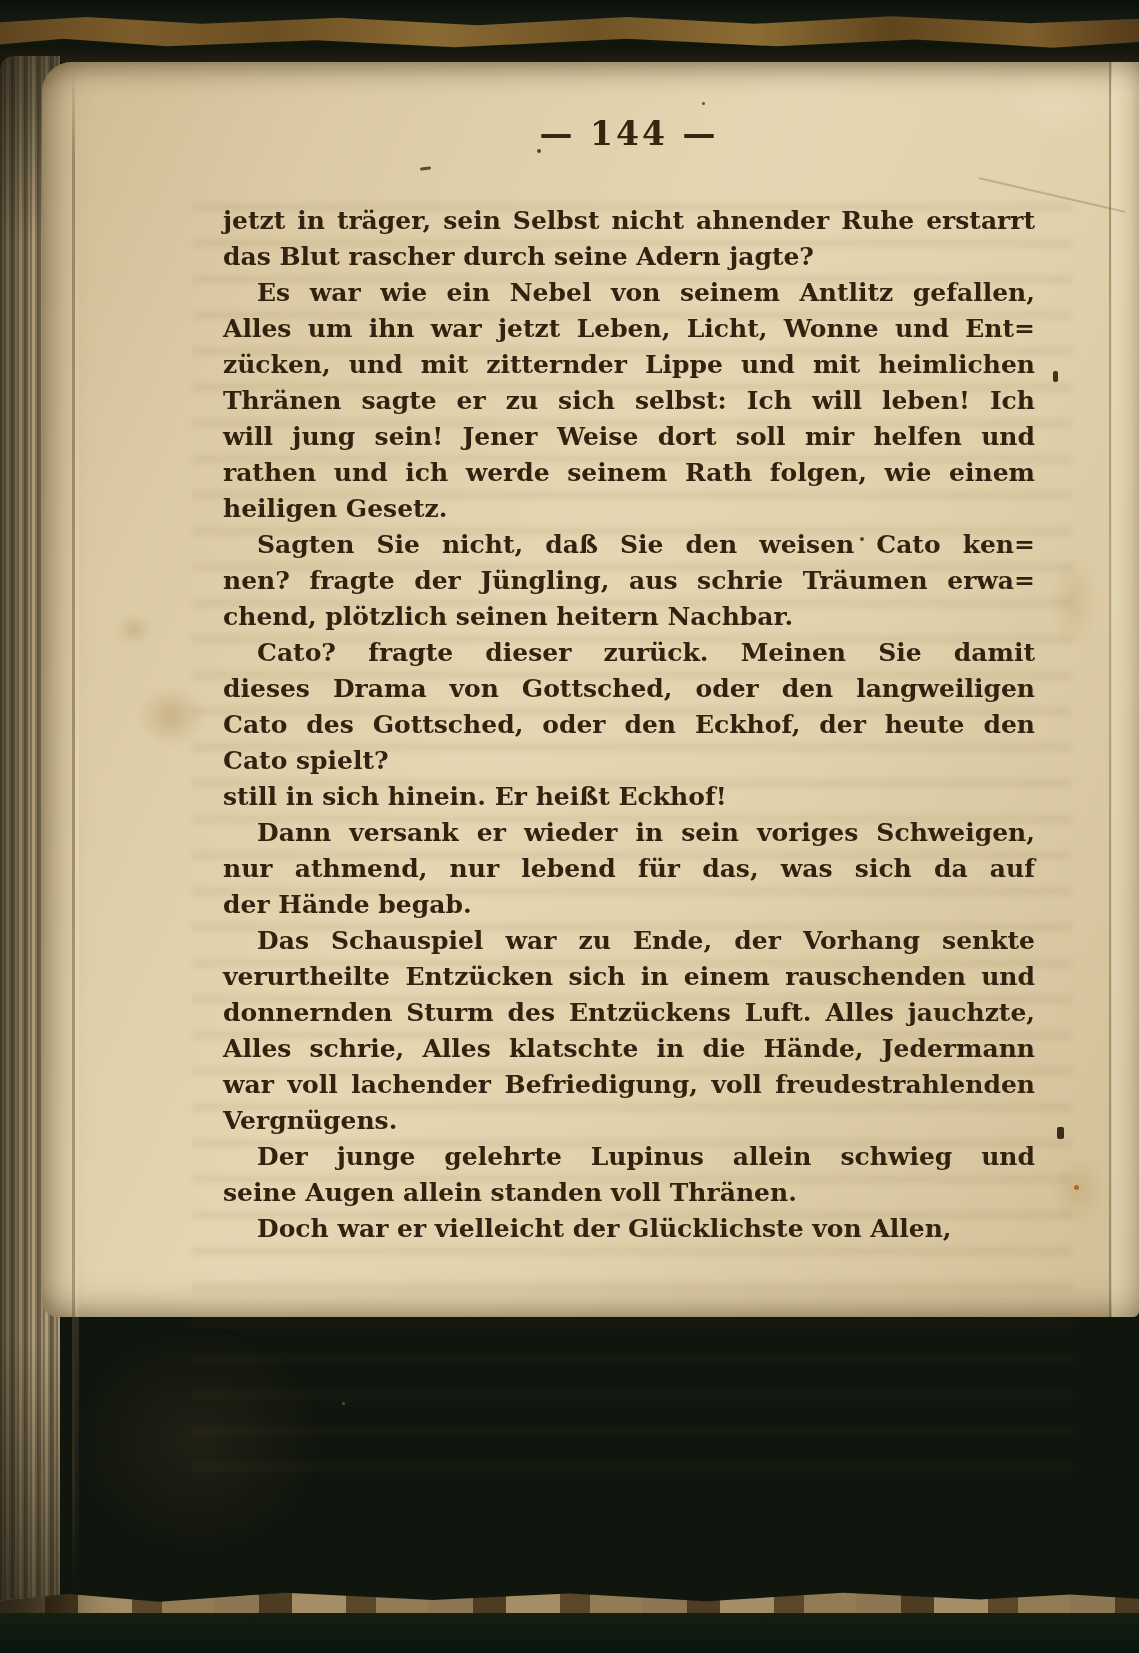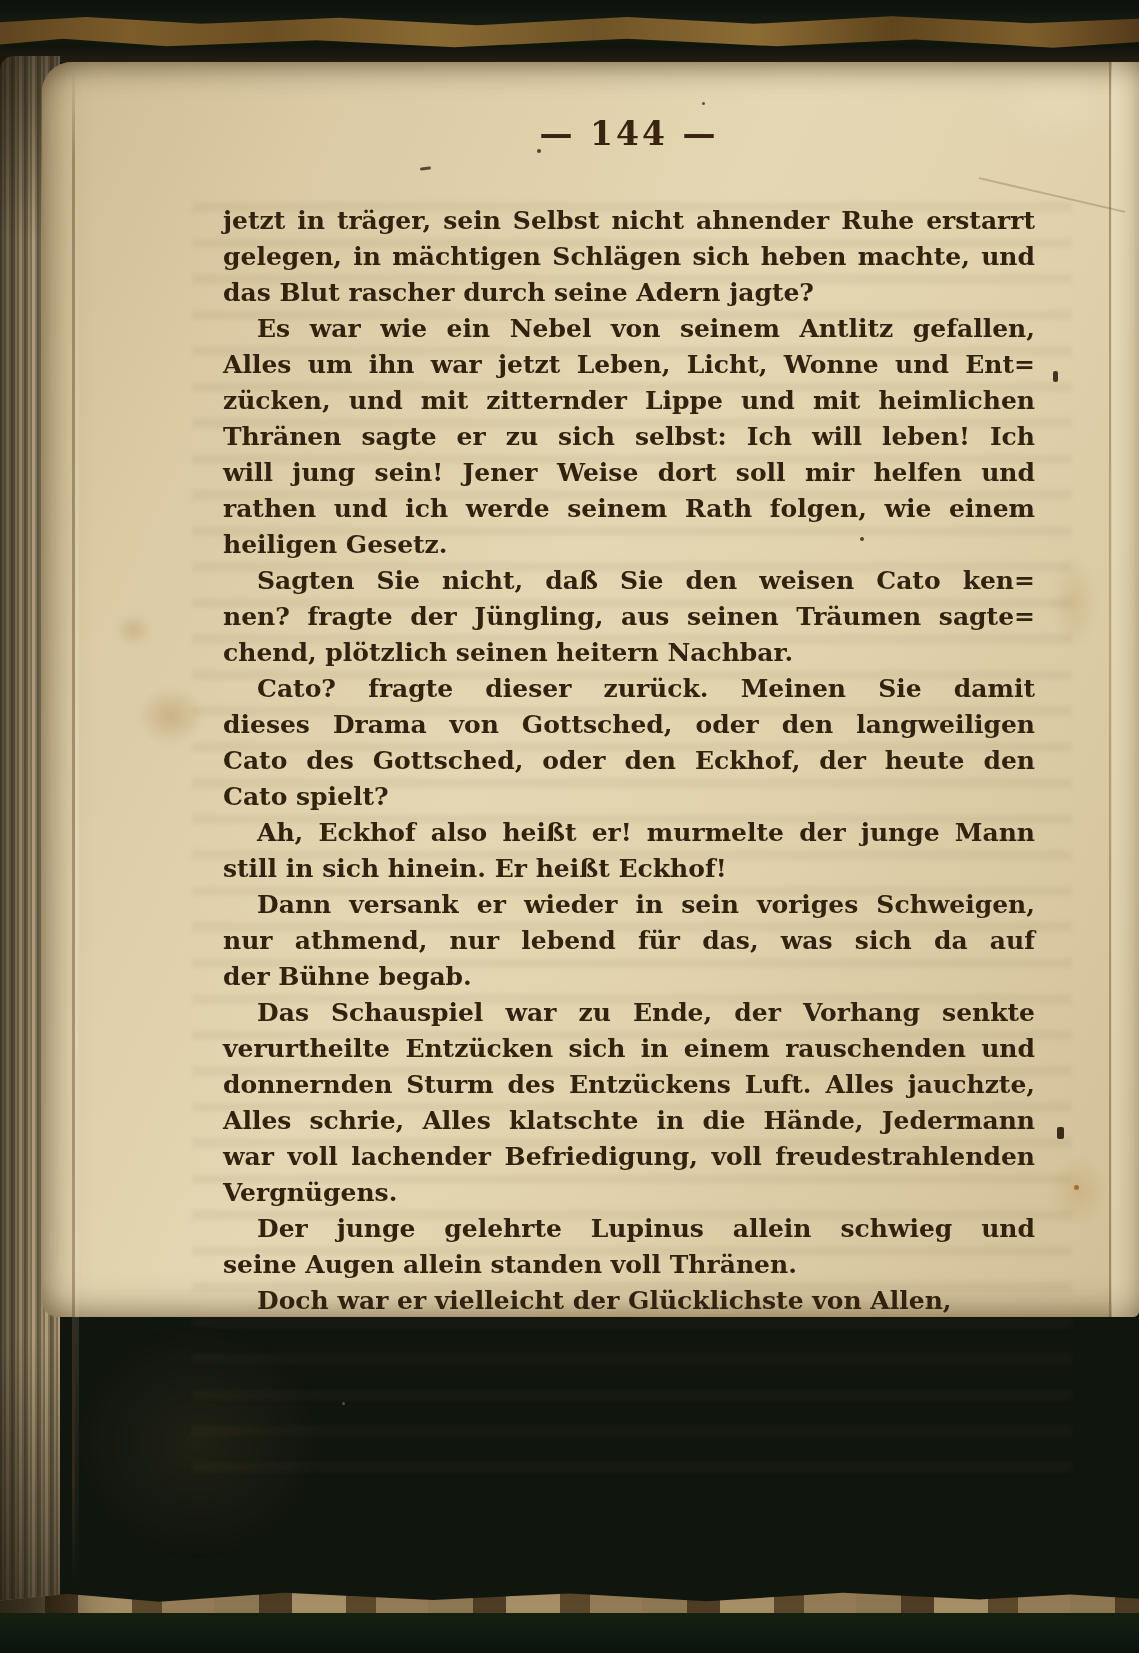--- a/index.html
+++ b/index.html
@@ -109,41 +109,39 @@
   <div class="abs speck sp-5"></div>
   <div class="abs speck sp-6"></div>
   <div class="abs speck sp-7"></div>
   <div class="abs speck sp-8"></div>
   <div class="abs ghost"></div>
 
   <div class="abs page-number">— 144 —</div>
 
   <div class="abs text-block">
       <div class="line just">jetzt in träger, sein Selbst nicht ahnender Ruhe erstarrt</div>
-      <div class="line just">gelegen, in mächtigen Schlägen sich heben machte, und</div>
       <div class="line">das Blut rascher durch seine Adern jagte?</div>
       <div class="line ind just">Es war wie ein Nebel von seinem Antlitz gefallen,</div>
       <div class="line just">Alles um ihn war jetzt Leben, Licht, Wonne und Ent=</div>
       <div class="line just">zücken, und mit zitternder Lippe und mit heimlichen</div>
       <div class="line just">Thränen sagte er zu sich selbst: Ich will leben! Ich</div>
       <div class="line just">will jung sein! Jener Weise dort soll mir helfen und</div>
       <div class="line just">rathen und ich werde seinem Rath folgen, wie einem</div>
       <div class="line">heiligen Gesetz.</div>
       <div class="line ind just">Sagten Sie nicht, daß Sie den weisen Cato ken=</div>
-      <div class="line just">nen? fragte der Jüngling, aus seinen Träumen sagte=</div>
+      <div class="line just">nen? fragte der Jüngling, aus schrie Träumen erwa=</div>
       <div class="line">chend, plötzlich seinen heitern Nachbar.</div>
       <div class="line ind just">Cato? fragte dieser zurück. Meinen Sie damit</div>
       <div class="line just">dieses Drama von Gottsched, oder den langweiligen</div>
       <div class="line just">Cato des Gottsched, oder den Eckhof, der heute den</div>
       <div class="line">Cato spielt?</div>
-      <div class="line ind just">Ah, Eckhof also heißt er! murmelte der junge Mann</div>
       <div class="line">still in sich hinein. Er heißt Eckhof!</div>
       <div class="line ind just">Dann versank er wieder in sein voriges Schweigen,</div>
       <div class="line just">nur athmend, nur lebend für das, was sich da auf</div>
-      <div class="line">der Bühne begab.</div>
+      <div class="line">der Hände begab.</div>
       <div class="line ind just">Das Schauspiel war zu Ende, der Vorhang senkte</div>
       <div class="line just">verurtheilte Entzücken sich in einem rauschenden und</div>
       <div class="line just">donnernden Sturm des Entzückens Luft. Alles jauchzte,</div>
       <div class="line just">Alles schrie, Alles klatschte in die Hände, Jedermann</div>
       <div class="line just">war voll lachender Befriedigung, voll freudestrahlenden</div>
       <div class="line">Vergnügens.</div>
       <div class="line ind just">Der junge gelehrte Lupinus allein schwieg und</div>
       <div class="line">seine Augen allein standen voll Thränen.</div>
       <div class="line ind">Doch war er vielleicht der Glücklichste von Allen,</div>
     </div>

